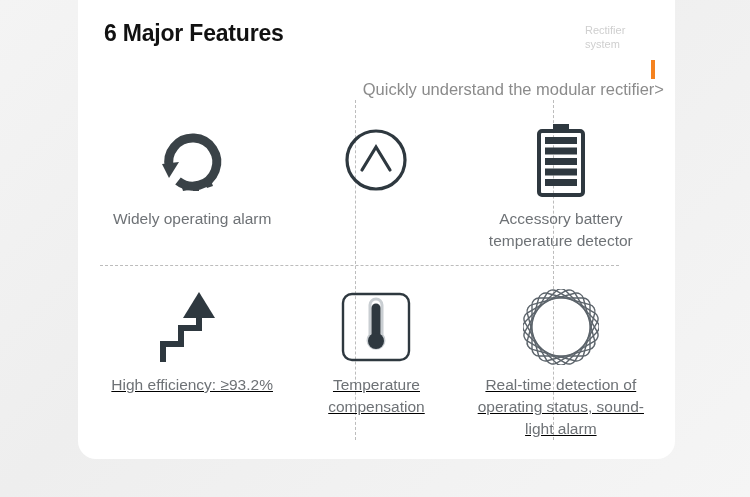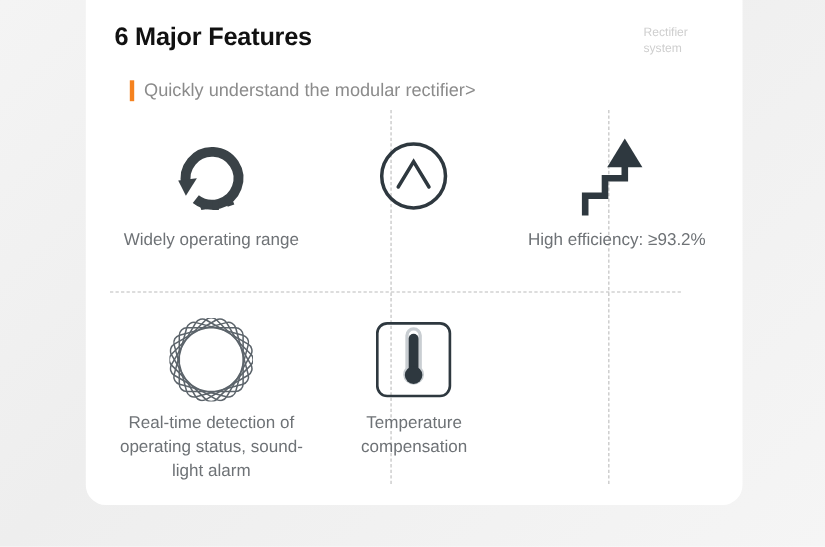--- a/index.html
+++ b/index.html
@@ -38,23 +38,24 @@
   #main-title {
     font-size: 23px;
     font-weight: bold;
     color: #111111;
     letter-spacing: -0.2px;
     line-height: 30px;
   }
 
   #subtitle-row {
     display: flex;
-    align-items: center;
-    margin-top: 24px;
+    align-items: flex-end;
+    margin-top: 12px;
     margin-left: 14px;
+    flex-direction: column;
   }
 
   #subtitle-bar {
     width: 4px;
     height: 19px;
     background: #f5821f;
     margin-right: 9px;
     flex: 0 0 auto;
   }
 
@@ -91,21 +92,21 @@
 
   .cell {
     position: relative;
     display: flex;
     flex-direction: column;
     align-items: center;
     justify-content: flex-start;
     padding-top: 14px;
   }
 
-  .cell.row2 { padding-top: 16px; }
+  .cell.row2 { padding-top: 16px; text-decoration: underline; }
 
   .icon-wrap {
     height: 92px;
     display: flex;
     align-items: center;
     justify-content: center;
   }
 
   .cell.row2 .icon-wrap { height: 90px; }
 
@@ -168,65 +169,79 @@
             <path d="M13.5 44 A24 24 0 1 1 22 57"></path>
           </g>
           <polygon points="6,40 23,38 13,54" fill="#3a4247"></polygon>
           <g fill="#3a4247">
             <polygon points="25,60 31,58 33,66 27,67"></polygon>
             <polygon points="37,59 43,59 43,67 37,67"></polygon>
             <polygon points="48,57 54,54 57,62 51,64"></polygon>
           </g>
         </svg>
       </div>
-      <div class="caption">Widely operating range</div>
+      <div class="caption">Widely operating alarm</div>
     </div>
 
     <div class="cell">
       <div class="icon-wrap">
         <svg class="icon-svg" width="70" height="70" viewBox="0 0 70 70" aria-hidden="true">
           <circle cx="35" cy="35" r="29" fill="none" stroke="#2e383f" stroke-width="3.2"></circle>
           <path d="M21 45 L35 22 L49 45" fill="none" stroke="#2e383f" stroke-width="3.2" stroke-linecap="round" stroke-linejoin="miter"></path>
         </svg>
       </div>
     </div>
 
+    <div class="cell">
+      <div class="icon-wrap">
+        <svg class="icon-svg" width="62" height="76" viewBox="0 0 62 76" aria-hidden="true">
+          <rect x="23" y="2" width="16" height="7" fill="#2e383f"></rect>
+          <rect x="9" y="9" width="44" height="64" rx="3" fill="none" stroke="#2e383f" stroke-width="4"></rect>
+          <rect x="15" y="15" width="32" height="7" fill="#2e383f"></rect>
+          <rect x="15" y="25.5" width="32" height="7" fill="#2e383f"></rect>
+          <rect x="15" y="36" width="32" height="7" fill="#2e383f"></rect>
+          <rect x="15" y="46.5" width="32" height="7" fill="#2e383f"></rect>
+          <rect x="15" y="57" width="32" height="7" fill="#2e383f"></rect>
+        </svg>
+      </div>
+      <div class="caption">Accessory battery temperature detector</div>
+    </div>
 
     <div class="cell row2">
       <div class="icon-wrap">
         <svg class="icon-svg" width="70" height="74" viewBox="0 0 70 74" aria-hidden="true">
           <path d="M6 72 L6 54 L24 54 L24 38 L42 38 L42 22" fill="none" stroke="#2e383f" stroke-width="6" stroke-linejoin="miter" stroke-linecap="butt"></path>
           <polygon points="42,2 58,28 26,28" fill="#2e383f"></polygon>
         </svg>
       </div>
       <div class="caption">High efficiency: ≥93.2%</div>
+    </div>
+
+    <div class="cell row2">
+      <div class="icon-wrap">
+        <svg class="icon-svg" width="72" height="72" viewBox="0 0 72 72" aria-hidden="true">
+          <rect x="3" y="3" width="66" height="66" rx="9" fill="none" stroke="#2e383f" stroke-width="2.4"></rect>
+          <path d="M36 14 m-6 0 a6 6 0 0 1 12 0 L42 44 a8 8 0 1 1 -12 0 Z" fill="none" stroke="#c9ced2" stroke-width="3"></path>
+          <path d="M36 17 L36 46" stroke="#2e383f" stroke-width="9" stroke-linecap="round"></path>
+          <circle cx="36" cy="50" r="8" fill="#2e383f"></circle>
+        </svg>
+      </div>
+      <div class="caption">Temperature compensation</div>
     </div>
 
     <div class="cell row2">
       <div class="icon-wrap">
         <svg class="icon-svg" width="76" height="76" viewBox="0 0 76 76" aria-hidden="true">
           <g fill="none" stroke="#5c646b" stroke-width="1.4">
             <rect x="9" y="9" width="58" height="58" rx="7" transform="rotate(0 38 38)"></rect>
             <rect x="9" y="9" width="58" height="58" rx="7" transform="rotate(15 38 38)"></rect>
             <rect x="9" y="9" width="58" height="58" rx="7" transform="rotate(30 38 38)"></rect>
             <rect x="9" y="9" width="58" height="58" rx="7" transform="rotate(45 38 38)"></rect>
             <rect x="9" y="9" width="58" height="58" rx="7" transform="rotate(60 38 38)"></rect>
             <rect x="9" y="9" width="58" height="58" rx="7" transform="rotate(75 38 38)"></rect>
           </g>
         </svg>
       </div>
       <div class="caption">Real-time detection of operating status, sound-light alarm</div>
     </div>
 
-    <div class="cell row2">
-      <div class="icon-wrap">
-        <svg class="icon-svg" width="72" height="72" viewBox="0 0 72 72" aria-hidden="true">
-          <rect x="3" y="3" width="66" height="66" rx="9" fill="none" stroke="#2e383f" stroke-width="2.4"></rect>
-          <path d="M36 14 m-6 0 a6 6 0 0 1 12 0 L42 44 a8 8 0 1 1 -12 0 Z" fill="none" stroke="#c9ced2" stroke-width="3"></path>
-          <path d="M36 17 L36 46" stroke="#2e383f" stroke-width="9" stroke-linecap="round"></path>
-          <circle cx="36" cy="50" r="8" fill="#2e383f"></circle>
-        </svg>
-      </div>
-      <div class="caption">Temperature compensation</div>
-    </div>
-
   </div>
 </div>
 
 </body></html>

